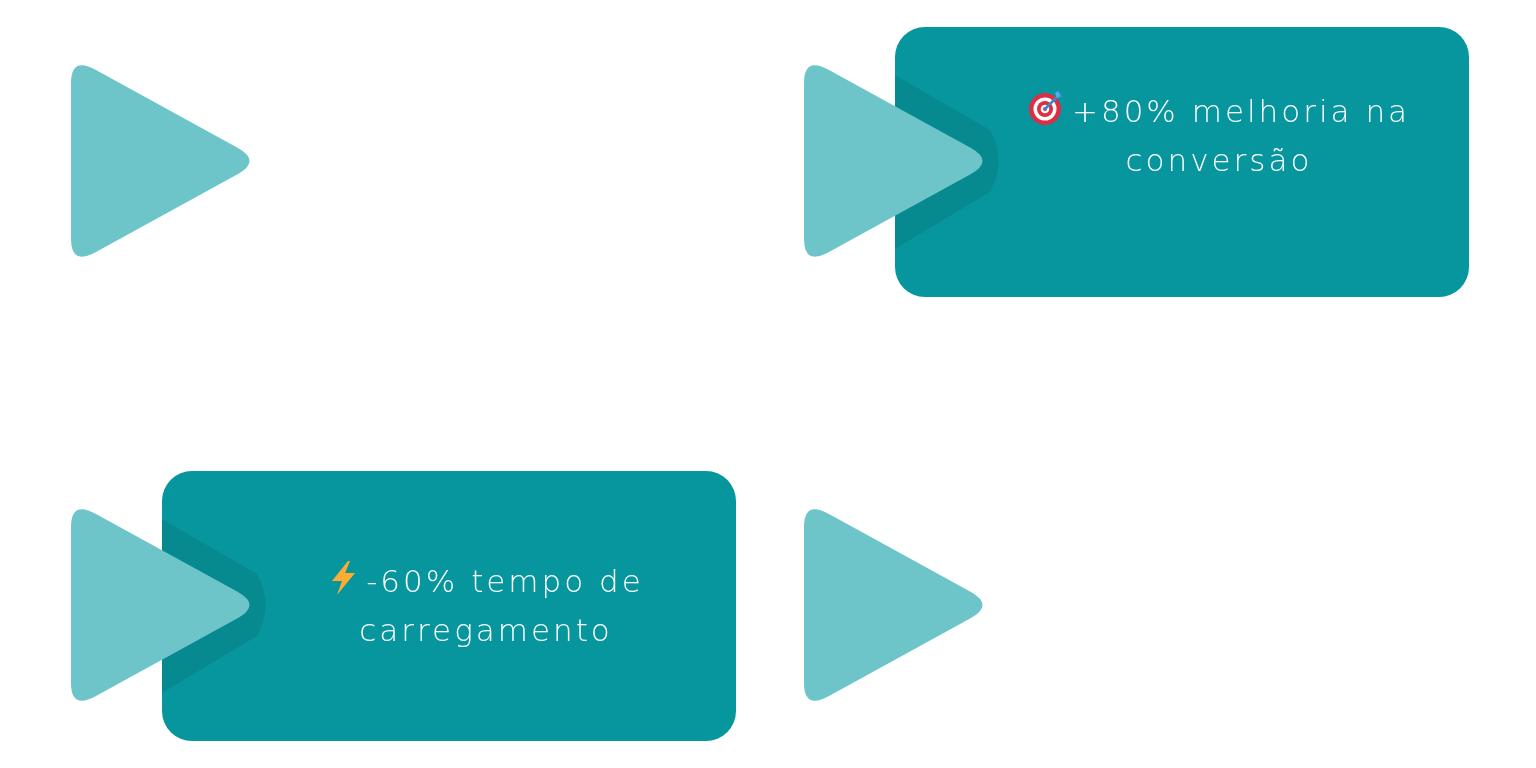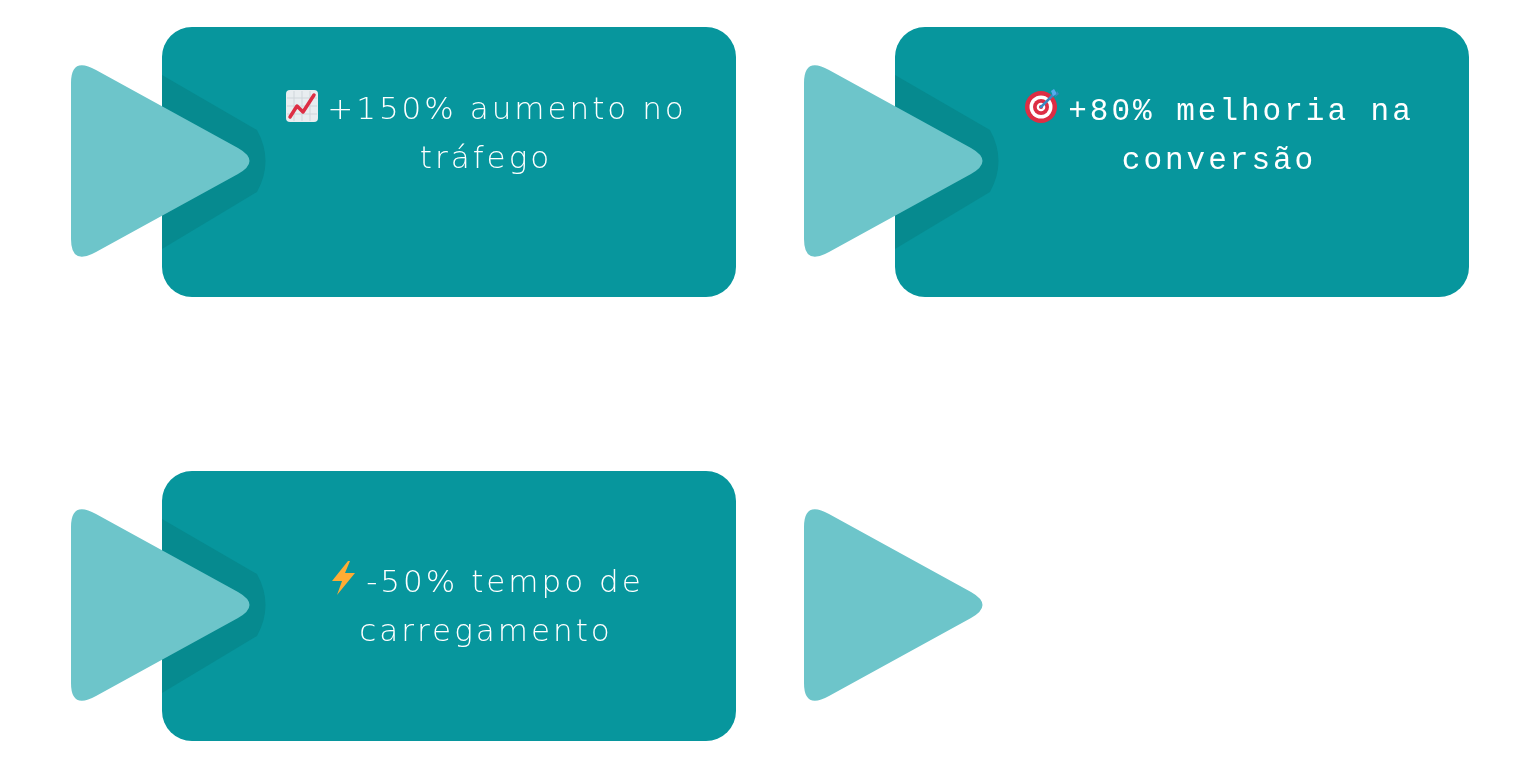--- a/index.html
+++ b/index.html
@@ -18,53 +18,32 @@
     display: flex; align-items: center; justify-content: center; text-align: center;
     color: #ffffff; font-size: 31px; letter-spacing: 3px; line-height: 49px; font-weight: 300;
   }
   .card-text .inner { max-width: 440px; }
   .emoji { display: inline-block; vertical-align: -4px; margin-right: 8px; }
 </style>
 </head>
 <body>
 
 <div style="position:absolute;left:0;top:0;width:768px;height:320px;">
-  <div class="card" style="left:162px;top:27px;">
-    <svg class="shadow" width="300" height="270">
-      <path d="M100 48 L195 103 Q212 134 195 165 L100 222 Z" fill="#068A8F"></path>
-    </svg>
-    <div class="card-text">
-      <div class="inner" style="margin-top:-58px;">
-        <svg class="emoji" width="34" height="34" viewBox="0 0 34 34">
-          <rect x="1" y="1" width="32" height="32" rx="4" fill="#E8EDF0"></rect>
-          <g stroke="#cfd6db" stroke-width="1">
-              <line x1="9" y1="2" x2="9" y2="32"></line>
-              <line x1="17" y1="2" x2="17" y2="32"></line>
-              <line x1="25" y1="2" x2="25" y2="32"></line>
-              <line x1="2" y1="9" x2="32" y2="9"></line>
-              <line x1="2" y1="17" x2="32" y2="17"></line>
-              <line x1="2" y1="25" x2="32" y2="25"></line>
-            </g>
-          <polyline points="5,28 12,17 18,23 29,6" fill="none" stroke="#DD2E44" stroke-width="3.5" stroke-linecap="round" stroke-linejoin="round"></polyline>
-        </svg><span>+150% aumento no tráfego</span>
-      </div>
-    </div>
-  </div>
   <svg class="tri" width="190" height="210" style="left:66px;top:56px;">
     <path d="M5 27 Q5 0 30 14 L172 92 Q195 105 172 118 L30 196 Q5 210 5 183 Z" fill="#6DC5CA"></path>
   </svg>
 </div>
 
 <div style="position:absolute;left:733px;top:0;width:768px;height:320px;">
   <div class="card" style="left:162px;top:27px;">
     <svg class="shadow" width="300" height="270">
       <path d="M100 48 L195 103 Q212 134 195 165 L100 222 Z" fill="#068A8F"></path>
     </svg>
     <div class="card-text">
-      <div class="inner" style="margin-top:-52px;font-family:Liberation Mono, monospace;">
+      <div class="inner" style="margin-top:-52px;">
         <svg class="emoji" width="36" height="36" viewBox="0 0 36 36">
           <circle cx="17" cy="19" r="16" fill="#DD2E44"></circle>
           <circle cx="17" cy="19" r="11.5" fill="#ffffff"></circle>
           <circle cx="17" cy="19" r="8" fill="#DD2E44"></circle>
           <circle cx="17" cy="19" r="4.3" fill="#ffffff"></circle>
           <circle cx="17" cy="19" r="2" fill="#DD2E44"></circle>
           <line x1="17" y1="19" x2="31" y2="5" stroke="#3B88C3" stroke-width="2.5" stroke-linecap="round"></line>
           <path d="M27 3 L30 1 L33 6 L29 8 Z" fill="#55ACEE"></path>
           <path d="M31 9 L35 6 L33 3 Z" fill="#3B88C3"></path>
         </svg><span>+80% melhoria na conversão</span>
@@ -78,21 +57,21 @@
 
 <div style="position:absolute;left:0;top:444px;width:768px;height:320px;">
   <div class="card" style="left:162px;top:27px;">
     <svg class="shadow" width="300" height="270">
       <path d="M100 48 L195 103 Q212 134 195 165 L100 222 Z" fill="#068A8F"></path>
     </svg>
     <div class="card-text">
       <div class="inner" style="margin-top:0px; max-width:360px;">
         <svg class="emoji" width="30" height="36" viewBox="0 0 30 36">
           <path d="M20 1 L4 21 L14 21 L9 35 L27 13 L17 13 L22 1 Z" fill="#FFAC33"></path>
-        </svg><span>-50% tempo de carregamento</span>
+        </svg><span>-60% tempo de carregamento</span>
       </div>
     </div>
   </div>
   <svg class="tri" width="190" height="210" style="left:66px;top:56px;">
     <path d="M5 27 Q5 0 30 14 L172 92 Q195 105 172 118 L30 196 Q5 210 5 183 Z" fill="#6DC5CA"></path>
   </svg>
 </div>
 
 <div style="position:absolute;left:733px;top:444px;width:768px;height:320px;">
   <svg class="tri" width="190" height="210" style="left:66px;top:56px;">

